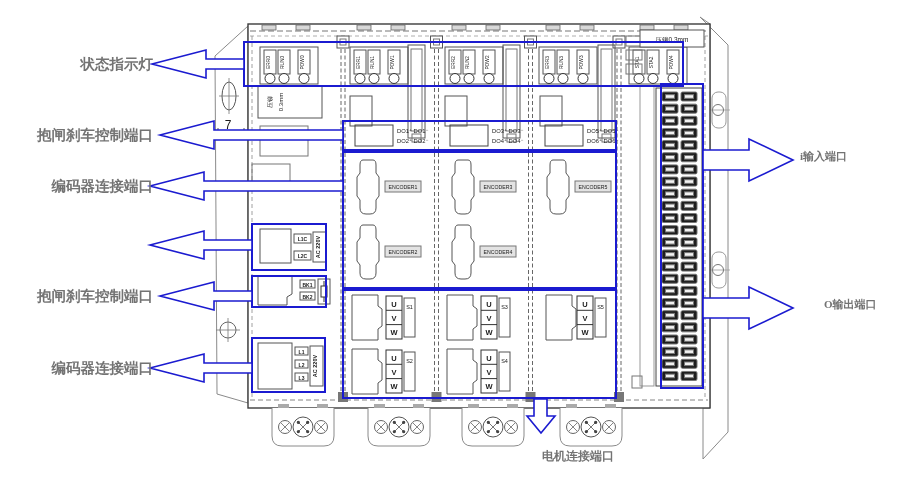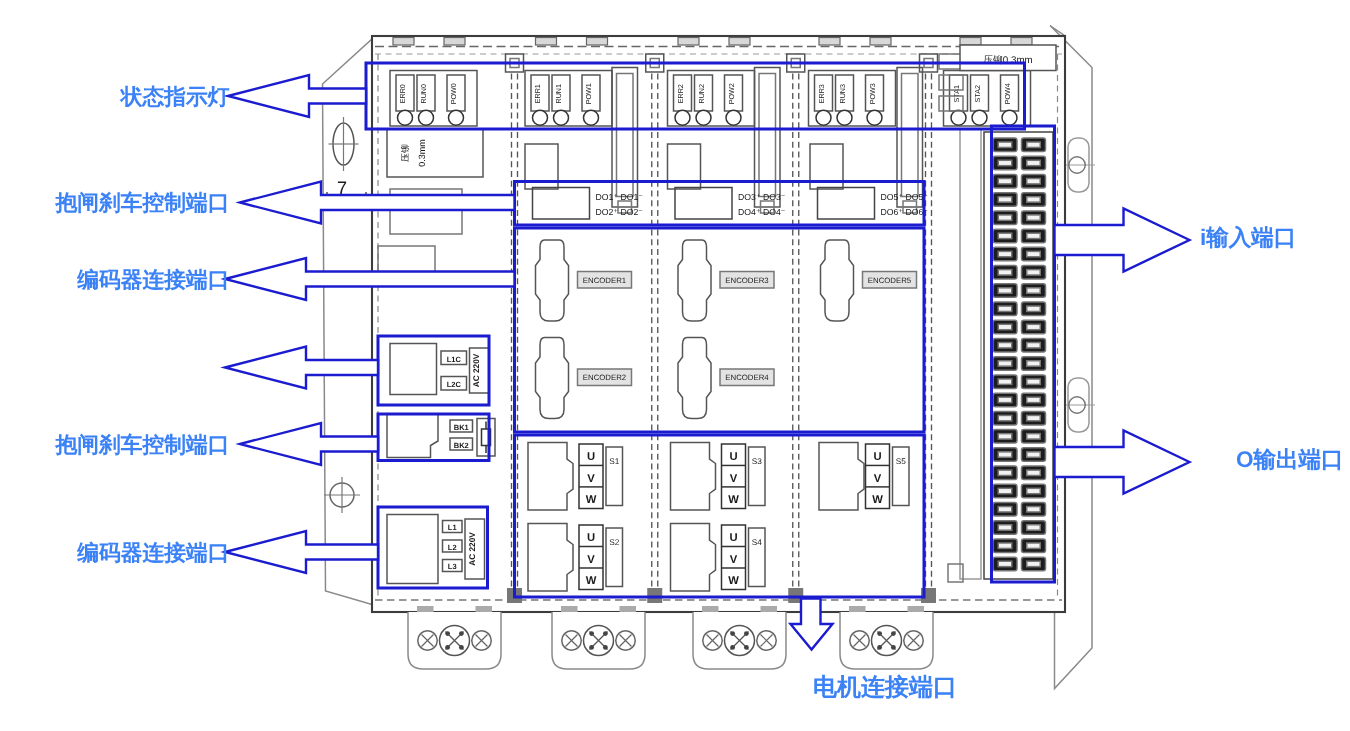--- a/index.html
+++ b/index.html
@@ -1,23 +1,23 @@
 <!DOCTYPE html>
 <html><head>
 <meta charset="utf-8">
 <style>
   html,body{margin:0;padding:0;background:#fff;}
   #stage{position:relative;width:900px;height:487px;background:#fff;overflow:hidden;
          font-family:"Liberation Sans","DejaVu Sans",sans-serif;}
   svg{position:absolute;left:0;top:0;}
-  .label{position:absolute;font-weight:bold;color:#3b82f6;white-space:nowrap;
-         font-family:Liberation Sans, sans-serif;}
+  .label{position:absolute;font-weight:bold;color:#737373;white-space:nowrap;
+         font-family:Liberation Serif, serif;}
   .label-left{width:145px;text-align:right;left:8px;font-size:14.5px;}
-  .label-right{font-size:15px;}
-  .label-bottom{font-size:16px;padding-left:48px;}
+  .label-right{font-size:11px;}
+  .label-bottom{font-size:12px;padding-left:48px;}
   text{fill:#1a1a1a;font-family:"Liberation Sans","DejaVu Sans",sans-serif;}
 </style>
 </head>
 <body>
 
 <div id="stage">
 
 <svg width="900" height="487" viewBox="0 0 900 487">
 
   <g fill="none" stroke="#8a8a8a">

